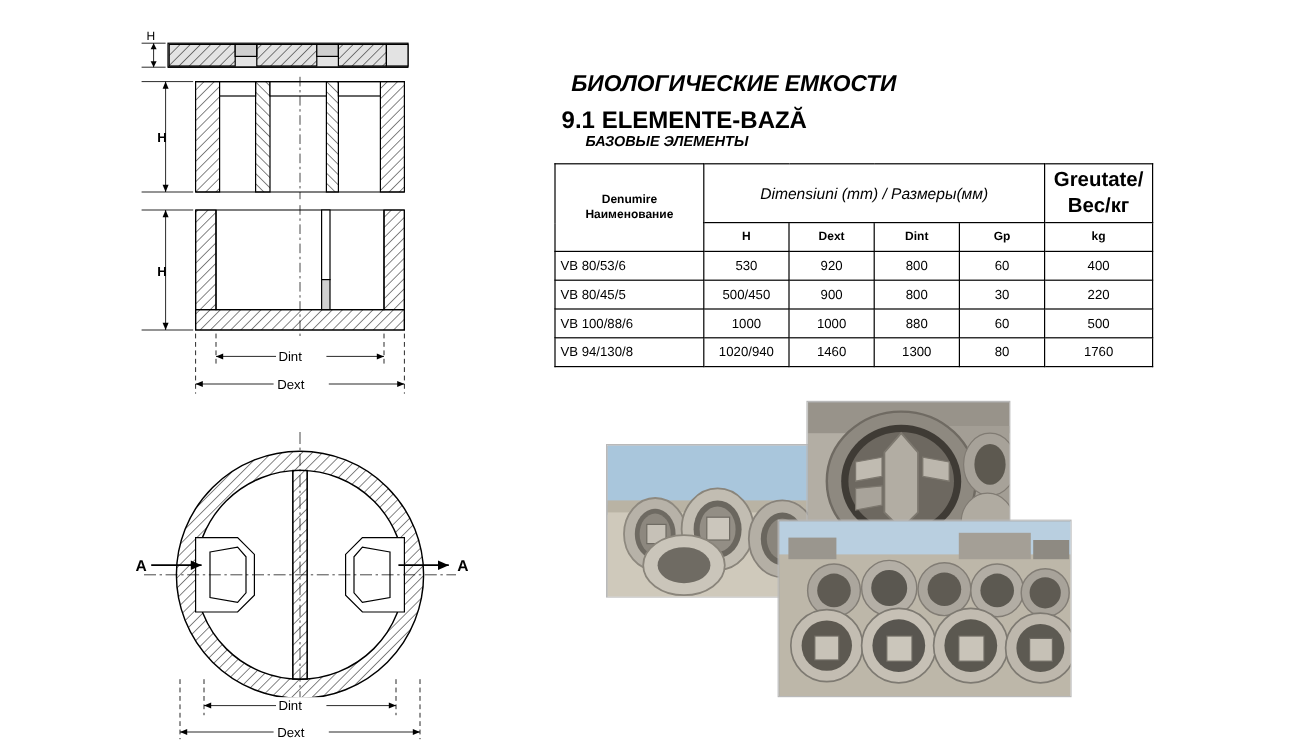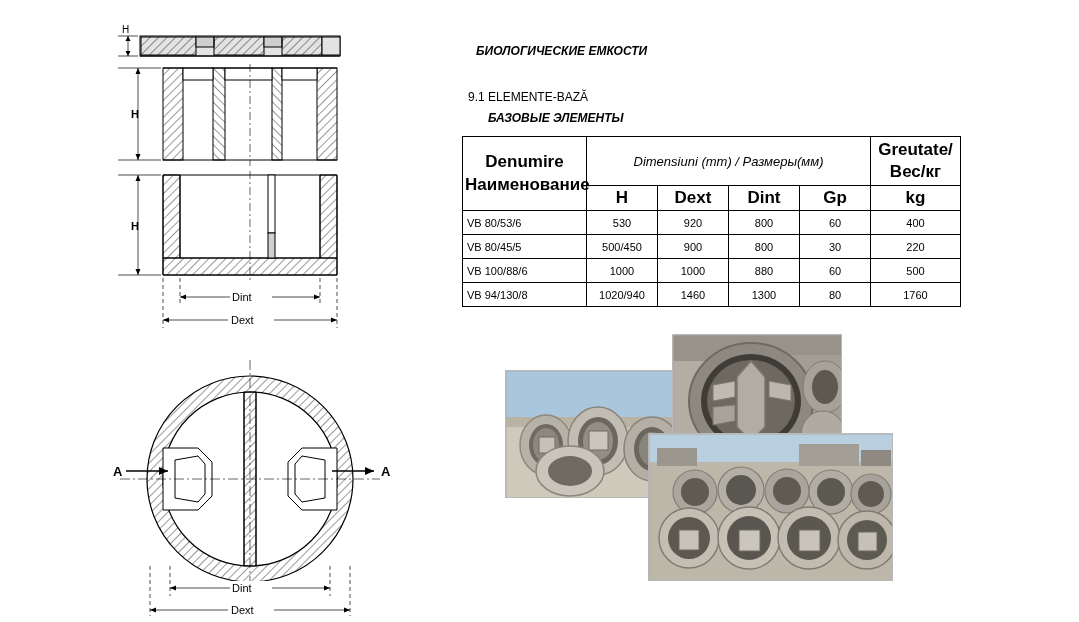--- a/index.html
+++ b/index.html
@@ -43,32 +43,32 @@
     position: absolute;
     left: 6px;
     top: 24px;
     font-size: 16.5px;
     font-weight: bold;
     letter-spacing: 0.2px;
   }
   .heading-sub {
     position: absolute;
     left: 16px;
-    top: 44px;
-    font-size: 12px;
+    top: 60px;
+    font-size: 19px;
     font-weight: bold;
     font-style: italic;
     text-align: right;
   }
   .heading-sec {
     position: absolute;
     left: 8px;
     top: 90px;
-    font-size: 12px;
-    font-weight: normal;
+    font-size: 20px;
+    font-weight: bold;
   }
   .heading-sec-sub {
     position: absolute;
     left: 28px;
     top: 111px;
     font-size: 12px;
     font-weight: bold;
     font-style: italic;
     text-align: right;
   }
@@ -89,21 +89,21 @@
   table.spec th,
   table.spec td {
     border: 1px solid #000;
     text-align: center;
     vertical-align: middle;
     padding: 2px 2px;
     font-weight: normal;
   }
   table.spec th {
     font-weight: bold;
-    font-size: 17px;
+    font-size: 10px;
   }
   table.spec th.dim-group {
     font-weight: normal;
     font-size: 13px;
     height: 22px;
     font-style: italic;
   }
   table.spec th.name-col {
     width: 119px;
     line-height: 1.35;

